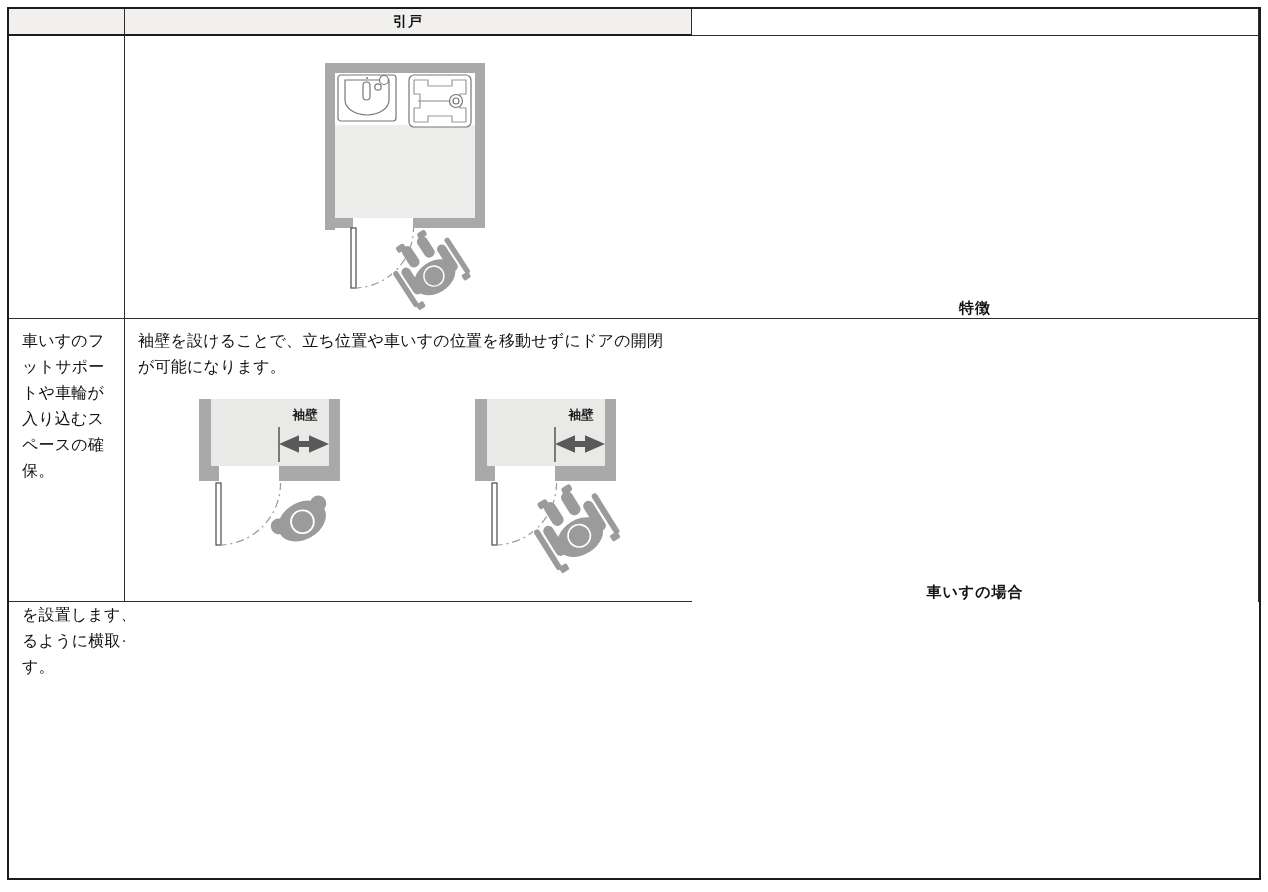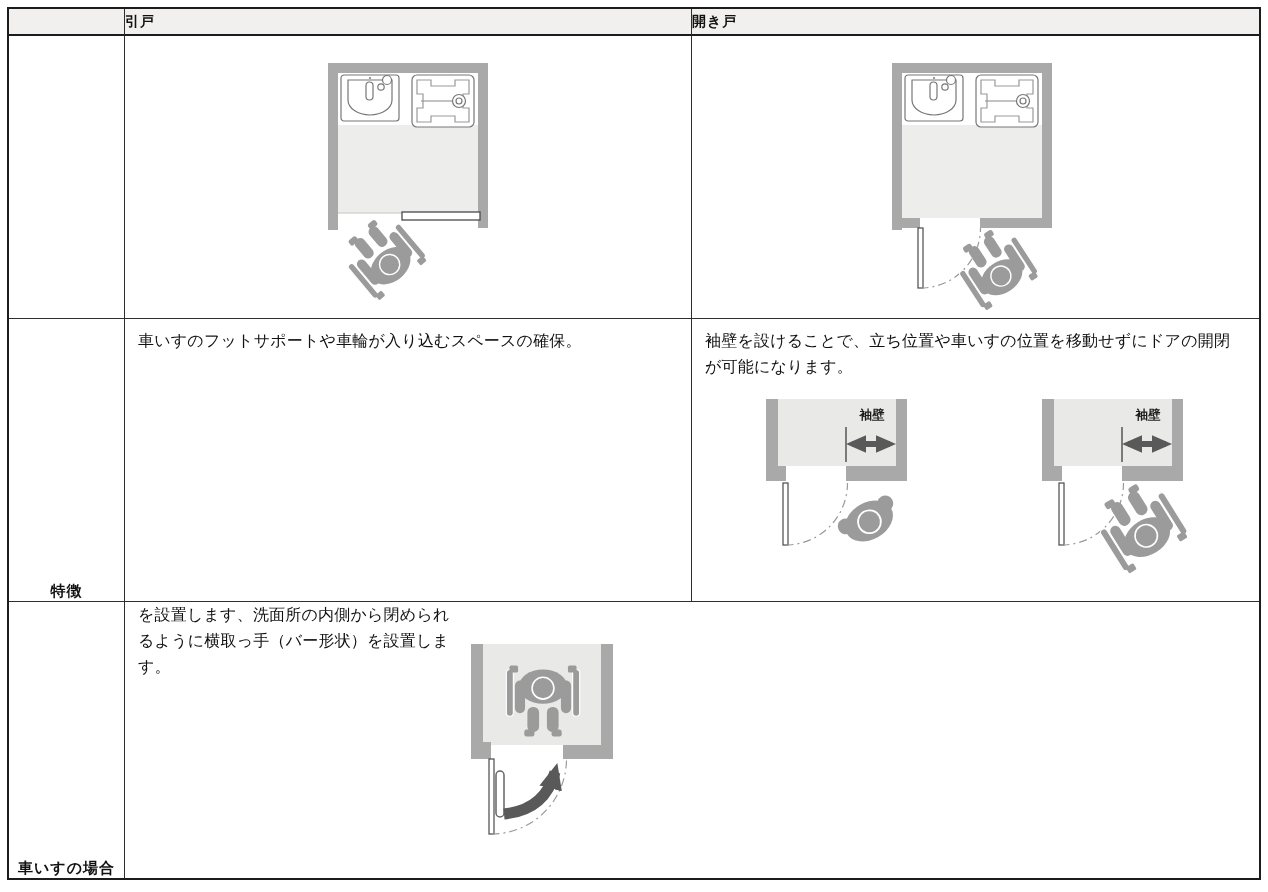--- a/index.html
+++ b/index.html
@@ -5,21 +5,21 @@
   *{box-sizing:border-box;margin:0;padding:0}
   body{width:1268px;height:892px;background:#fff;overflow:hidden;position:relative;
        font-family:"Liberation Sans","DejaVu Sans",sans-serif;color:#111}
   .table{position:absolute;left:7px;top:7px;width:1254px;height:873px;
          border:2px solid #1c1c1c;display:grid;
          grid-template-columns:116px 567px 1fr;
          grid-template-rows:27px 283px 283px 1fr;background:#fff}
   .cell{position:relative;border-right:1px solid #2e2e2e;border-bottom:1px solid #2e2e2e;overflow:hidden}
   .cell.lastcol{border-right:none}
   .cell.lastrow{border-bottom:none}
-  .hdr{background:#f1f0ee;border-bottom:2px solid #1c1c1c;display:flex;align-items:center;
+  .hdr{background:#f1f0ee;border-bottom:2px solid #1c1c1c;display:flex;align-items:center;justify-content:center;
        font-size:14px;font-weight:bold;letter-spacing:1px}
   .rowlab{display:flex;align-items:flex-end;justify-content:center;font-size:15px;font-weight:bold;letter-spacing:1px}
   .txt{font-size:16px;line-height:1.62;padding:9px 13px;letter-spacing:.2px}
   .txtblock{width:346px}
   .absvg{position:absolute}
   .dimlabel{font-size:19px;fill:#1d1d1d}
   .minilabel{font-size:12.5px;font-weight:bold;fill:#1d1d1d}
   svg{display:block}
 </style>
 </head>
@@ -69,23 +69,20 @@
       <circle cx="47" cy="26" r="3" fill="none"></circle>
     </g>
   </defs>
 </svg>
 
 <div class="table">
 
   <div class="cell hdr"></div>
   <div class="cell hdr">
     <span>引戸</span>
-  </div>
-  <div class="cell hdr lastcol">
-    <span>開き戸</span>
   </div>
 
   <div class="cell"></div>
 
   <div class="cell">
     <svg class="absvg" style="left:203px;top:27px" width="172" height="250" viewBox="0 0 172 250">
       <rect x="10" y="10" width="140" height="52" fill="#fff"></rect>
       <rect x="10" y="62" width="140" height="88" fill="#ededec"></rect>
       <rect x="0" y="0" width="160" height="10" fill="#a9a9a9"></rect>
       <rect x="0" y="0" width="10" height="167" fill="#a9a9a9"></rect>

